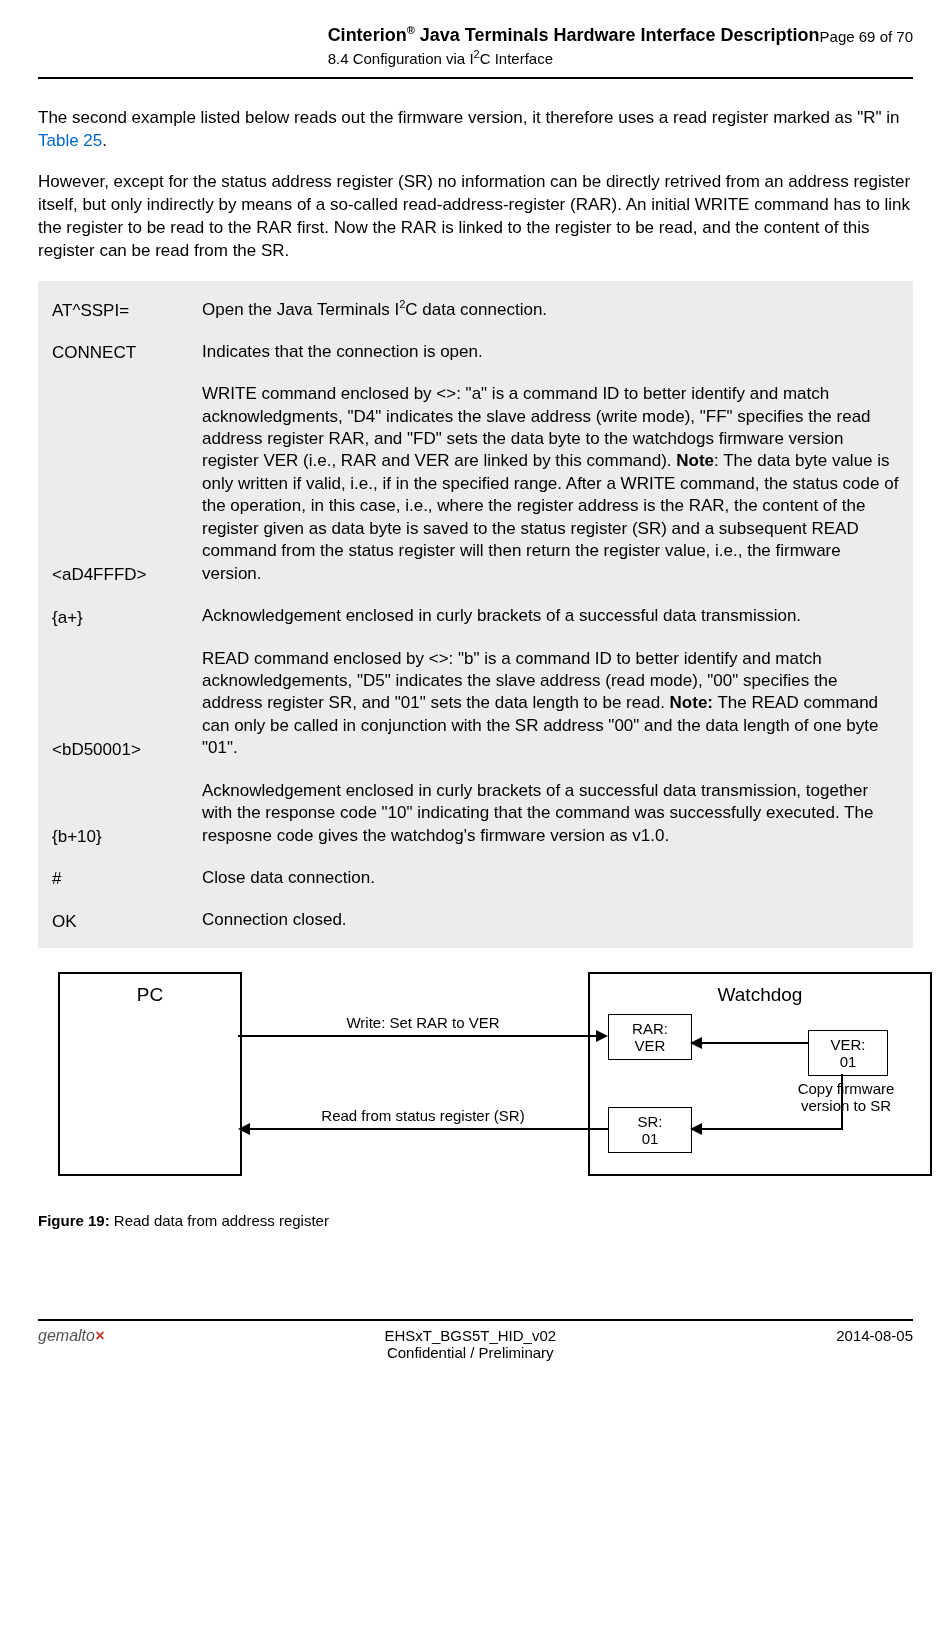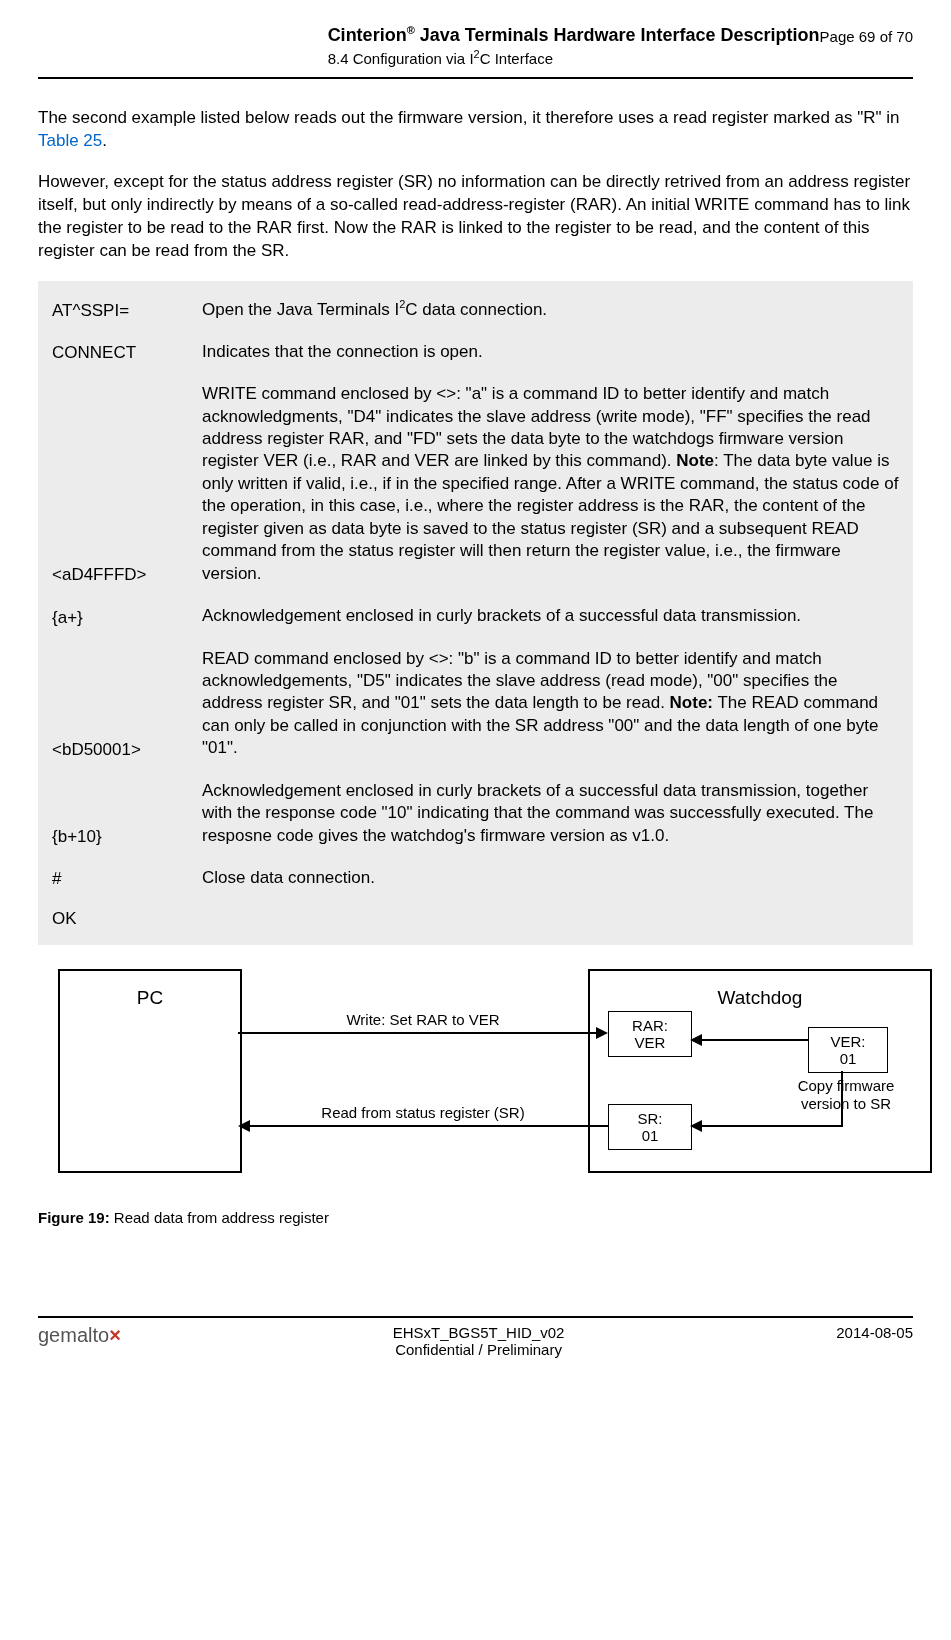--- a/index.html
+++ b/index.html
@@ -17,36 +17,36 @@
 .cmdrow{display:flex;align-items:flex-end;margin:0 0 20px 0}
 .cmdrow:last-child{margin-bottom:0}
 .cmdkey{flex:0 0 150px;font-size:17px}
 .cmddesc{flex:1;font-size:17px;line-height:1.32}
 .cmddesc b{font-weight:bold}
 .sup{font-size:11px;vertical-align:super}
 .fig{position:relative;height:230px;margin:10px 0 4px 0}
 .box{position:absolute;border:2px solid #000;background:#fff}
 .pc{left:20px;top:0;width:180px;height:200px}
 .wd{left:550px;top:0;width:340px;height:200px}
-.centerlabel{text-align:center;font-size:19px;padding-top:16px}
+.centerlabel{text-align:center;font-size:19px;padding-top:10px}
 .small{position:absolute;border:1.5px solid #000;background:#fff;text-align:center;font-size:15px;line-height:1.15;display:flex;flex-direction:column;justify-content:center}
 .rar{left:570px;top:42px;width:82px;height:44px}
 .ver{left:770px;top:58px;width:78px;height:44px}
 .sr{left:570px;top:135px;width:82px;height:44px}
 .arrowline{position:absolute;height:2px;background:#000}
 .arrowhead-r{position:absolute;width:0;height:0;border-top:6px solid transparent;border-bottom:6px solid transparent;border-left:12px solid #000}
 .arrowhead-l{position:absolute;width:0;height:0;border-top:6px solid transparent;border-bottom:6px solid transparent;border-right:12px solid #000}
 .arrowlabel{position:absolute;font-size:15px;text-align:center}
 .copylabel{position:absolute;font-size:15px;text-align:center;line-height:1.15}
 .figcap{text-align:left;font-size:15px;margin:10px 0 90px 0}
 .figcap b{font-weight:bold}
 .footer-hr{border:0;border-top:2px solid #000;margin:0 0 6px 0}
 .footer{display:flex;justify-content:space-between;align-items:flex-start;font-size:15px}
 .footer-center{text-align:center;flex:0 0 auto}
-.logo{font-size:20px;color:#555}
+.logo{font-size:16px;font-style:italic;color:#555}
 .logo .x{color:#c0392b;font-weight:bold}
 </style>
 </head>
 <body>
 
 <div class="page">
   <div class="header">
     <div class="header-left">
       <div class="header-title">
         <span>Cinterion</span><span class="sup">®</span><span> Java Terminals Hardware Interface Description</span>
@@ -95,20 +95,21 @@
     <div class="cmdrow">
       <div class="cmdkey">{b+10}</div>
       <div class="cmddesc">Acknowledgement enclosed in curly brackets of a successful data transmission, together with the response code "10" indicating that the command was successfully executed. The resposne code gives the watchdog's firmware version as v1.0.</div>
     </div>
     <div class="cmdrow">
       <div class="cmdkey">#</div>
       <div class="cmddesc">Close data connection.</div>
     </div>
     <div class="cmdrow">
       <div class="cmdkey">OK</div>
+      <div class="cmddesc">Connection closed.</div>
     </div>
   </div>
 
   <div class="fig">
     <div class="box pc">
       <div class="centerlabel">PC</div>
     </div>
     <div class="box wd">
       <div class="centerlabel">Watchdog</div>
     </div>

